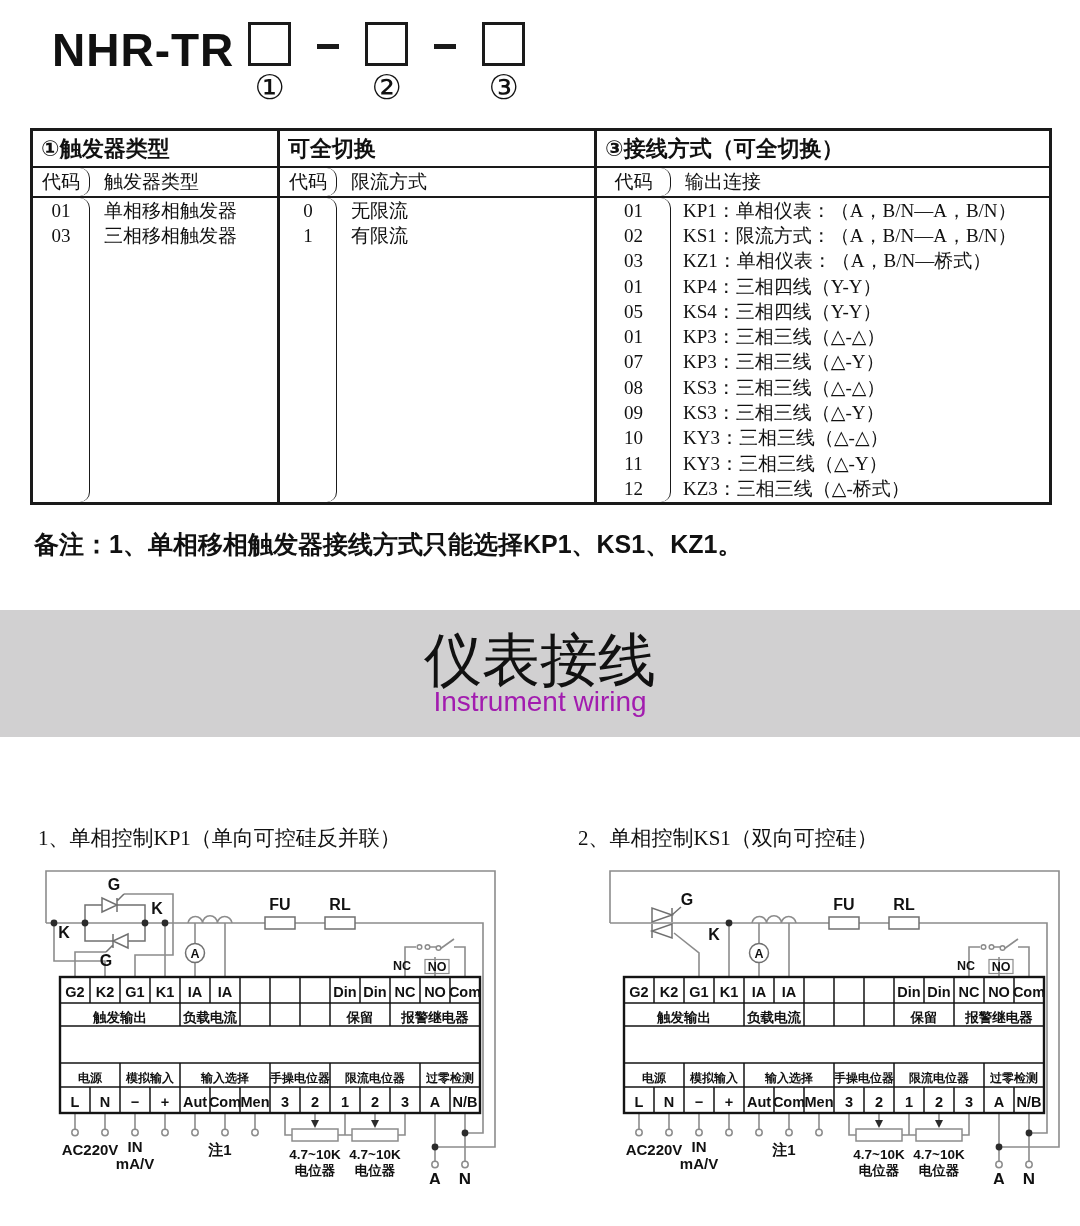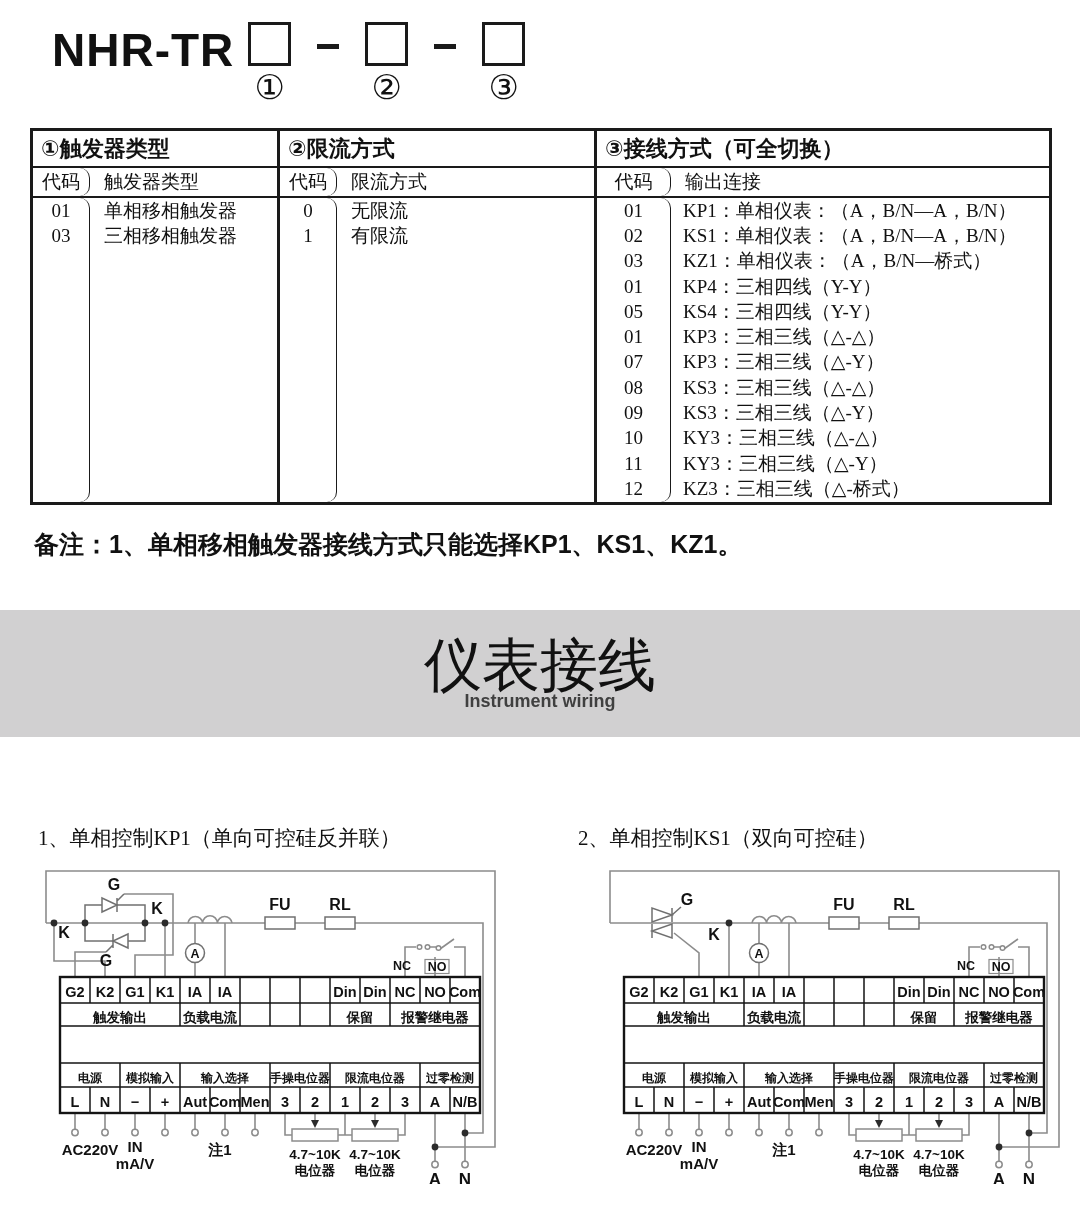--- a/index.html
+++ b/index.html
@@ -31,21 +31,21 @@
   .trow.code{justify-content:center;}
   .trow.lbl{padding-left:14px;}
   .w57{width:57px;} .w74{width:74px;}
   .s1{width:244px;} .s2{width:317px;} .s3{flex:1;}
   
   .note{position:absolute;left:34px;top:528px;font-size:25px;font-weight:bold;}
   
   .banner{position:absolute;left:0;top:610px;width:1080px;height:127px;
           display:flex;flex-direction:column;align-items:center;justify-content:center;}
   .banner-title{font-size:58px;font-weight:normal;line-height:60px;}
-  .banner-sub{font-size:18px;color:#404040;margin-top:-4px;font-weight:bold;}
+  .banner-sub{font-size:28px;color:#a21caf;margin-top:-4px;}
   
   .dg-title{position:absolute;top:824px;font-family:"Liberation Serif","DejaVu Serif",serif;font-size:21px;}
   .dgL{left:38px;} .dgR{left:578px;}
   .dg-svg{position:absolute;top:863px;}
   .dg-svg.l{left:40px;} .dg-svg.r{left:604px;}
   
   .w{stroke:#8c8c8c;stroke-width:1.6;fill:none;}
   .dev{stroke:#707070;stroke-width:1.5;fill:none;}
   .devf{stroke:#707070;stroke-width:1.5;fill:#fff;}
   .strip{stroke:#141414;stroke-width:2.4;fill:none;}
@@ -99,21 +99,21 @@
           <div class="trow code">03</div>
         </div>
         <div class="lbl-col body">
           <div class="trow lbl">单相移相触发器</div>
           <div class="trow lbl">三相移相触发器</div>
         </div>
       </div>
     </div>
 
     <div class="sec s2">
-      <div class="sec-title">②限流方式</div>
+      <div class="sec-title">可全切换</div>
       <div class="sec-sub">
         <div class="code-col w57">代码</div>
         <div class="lbl-col">限流方式</div>
       </div>
       <div class="sec-body">
         <div class="code-col body w57">
           <div class="trow code">0</div>
           <div class="trow code">1</div>
         </div>
         <div class="lbl-col body">
@@ -139,21 +139,21 @@
             <div class="trow code">01</div>
             <div class="trow code">07</div>
             <div class="trow code">08</div>
             <div class="trow code">09</div>
             <div class="trow code">10</div>
             <div class="trow code">11</div>
             <div class="trow code">12</div>
           </div>
         <div class="lbl-col body" id="s3labels">
             <div class="trow lbl" style="padding-left: 12px;">KP1：单相仪表：（A，B/N—A，B/N）</div>
-            <div class="trow lbl" style="padding-left: 12px;">KS1：单相仪表：（A，B/N—A，B/N）</div>
+            <div class="trow lbl" style="padding-left: 12px;">KS1：限流方式：（A，B/N—A，B/N）</div>
             <div class="trow lbl" style="padding-left: 12px;">KZ1：单相仪表：（A，B/N—桥式）</div>
             <div class="trow lbl" style="padding-left: 12px;">KP4：三相四线（Y-Y）</div>
             <div class="trow lbl" style="padding-left: 12px;">KS4：三相四线（Y-Y）</div>
             <div class="trow lbl" style="padding-left: 12px;">KP3：三相三线（△-△）</div>
             <div class="trow lbl" style="padding-left: 12px;">KP3：三相三线（△-Y）</div>
             <div class="trow lbl" style="padding-left: 12px;">KS3：三相三线（△-△）</div>
             <div class="trow lbl" style="padding-left: 12px;">KS3：三相三线（△-Y）</div>
             <div class="trow lbl" style="padding-left: 12px;">KY3：三相三线（△-△）</div>
             <div class="trow lbl" style="padding-left: 12px;">KY3：三相三线（△-Y）</div>
             <div class="trow lbl" style="padding-left: 12px;">KZ3：三相三线（△-桥式）</div>

